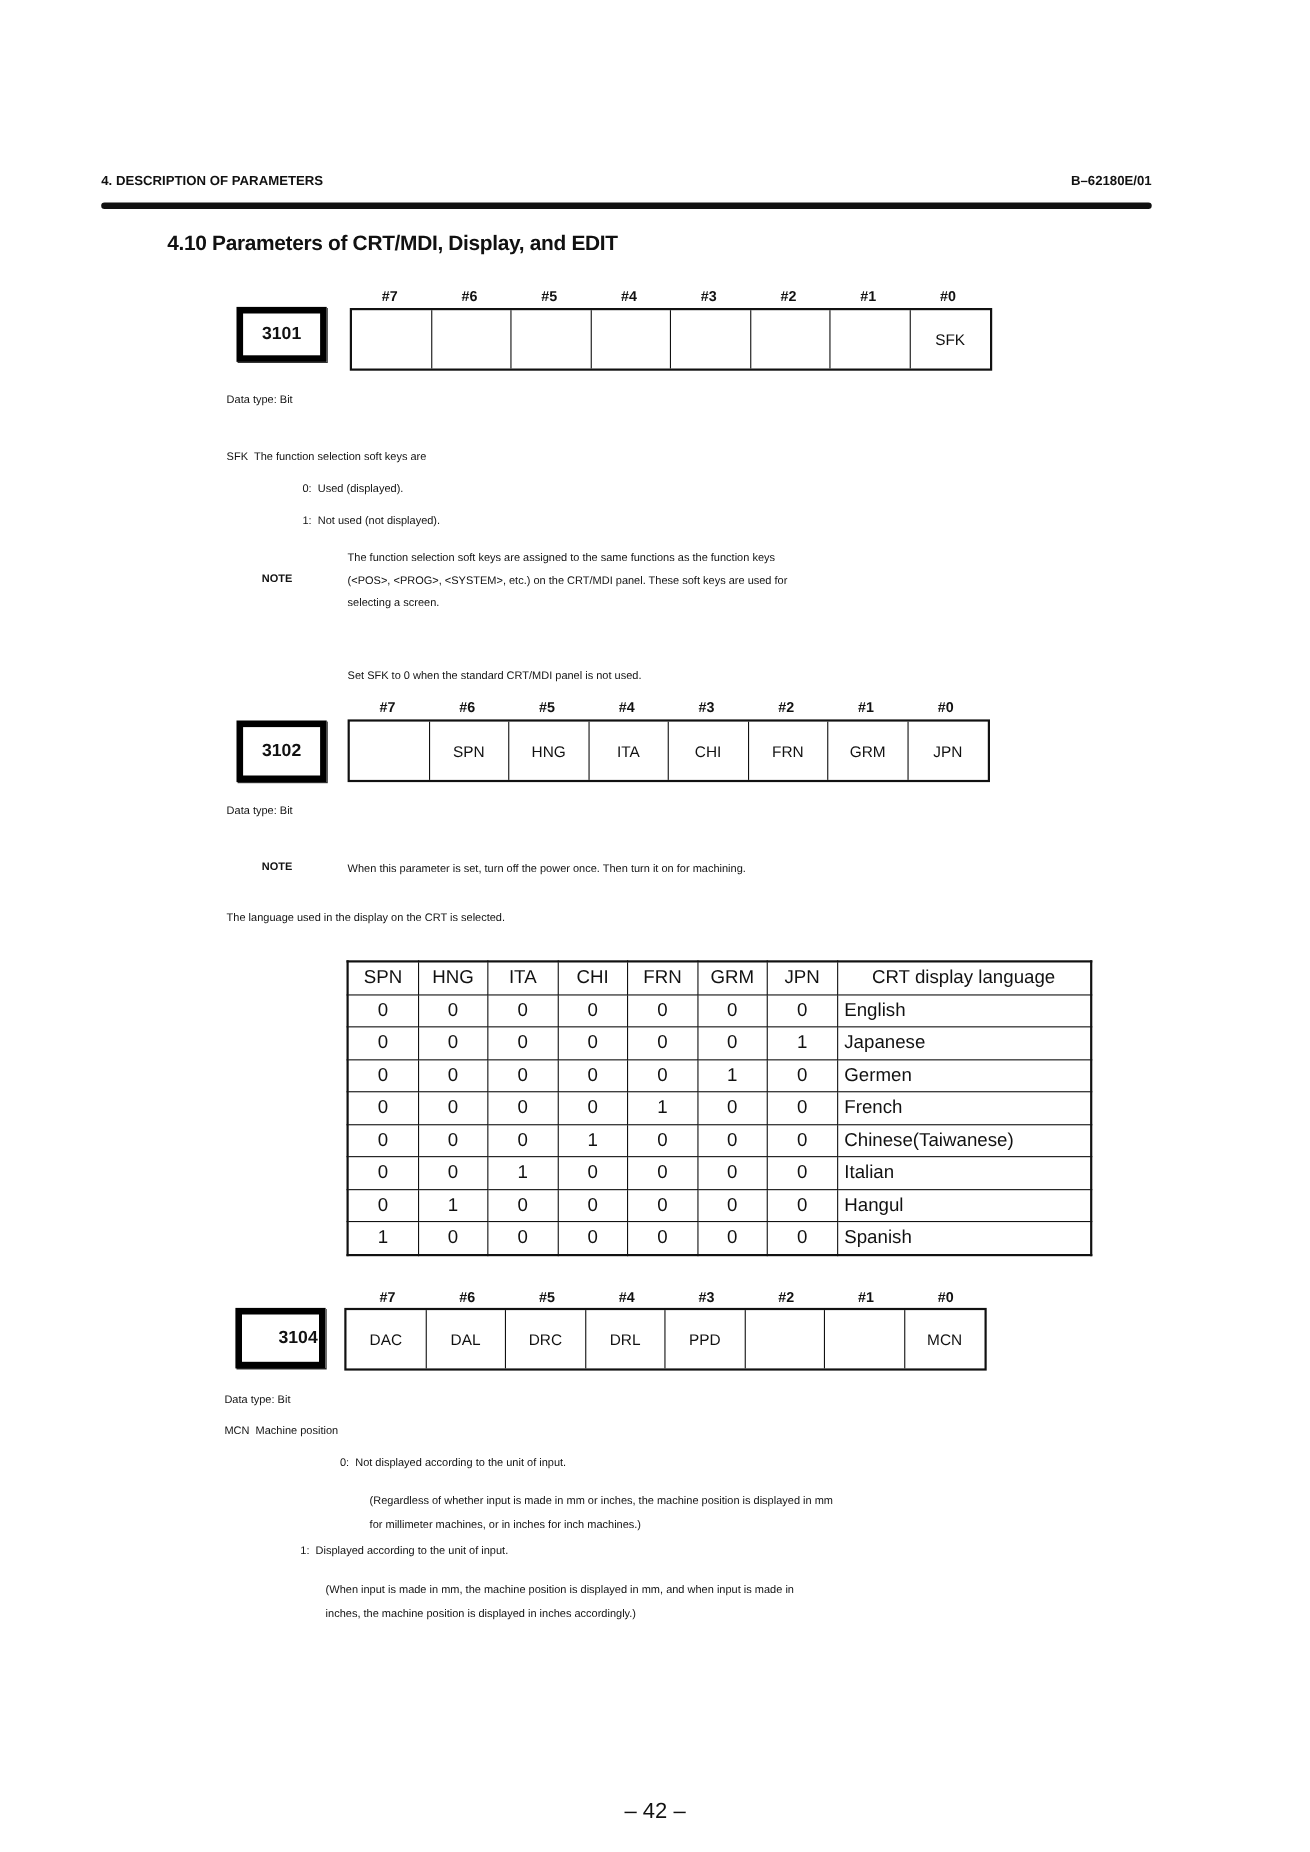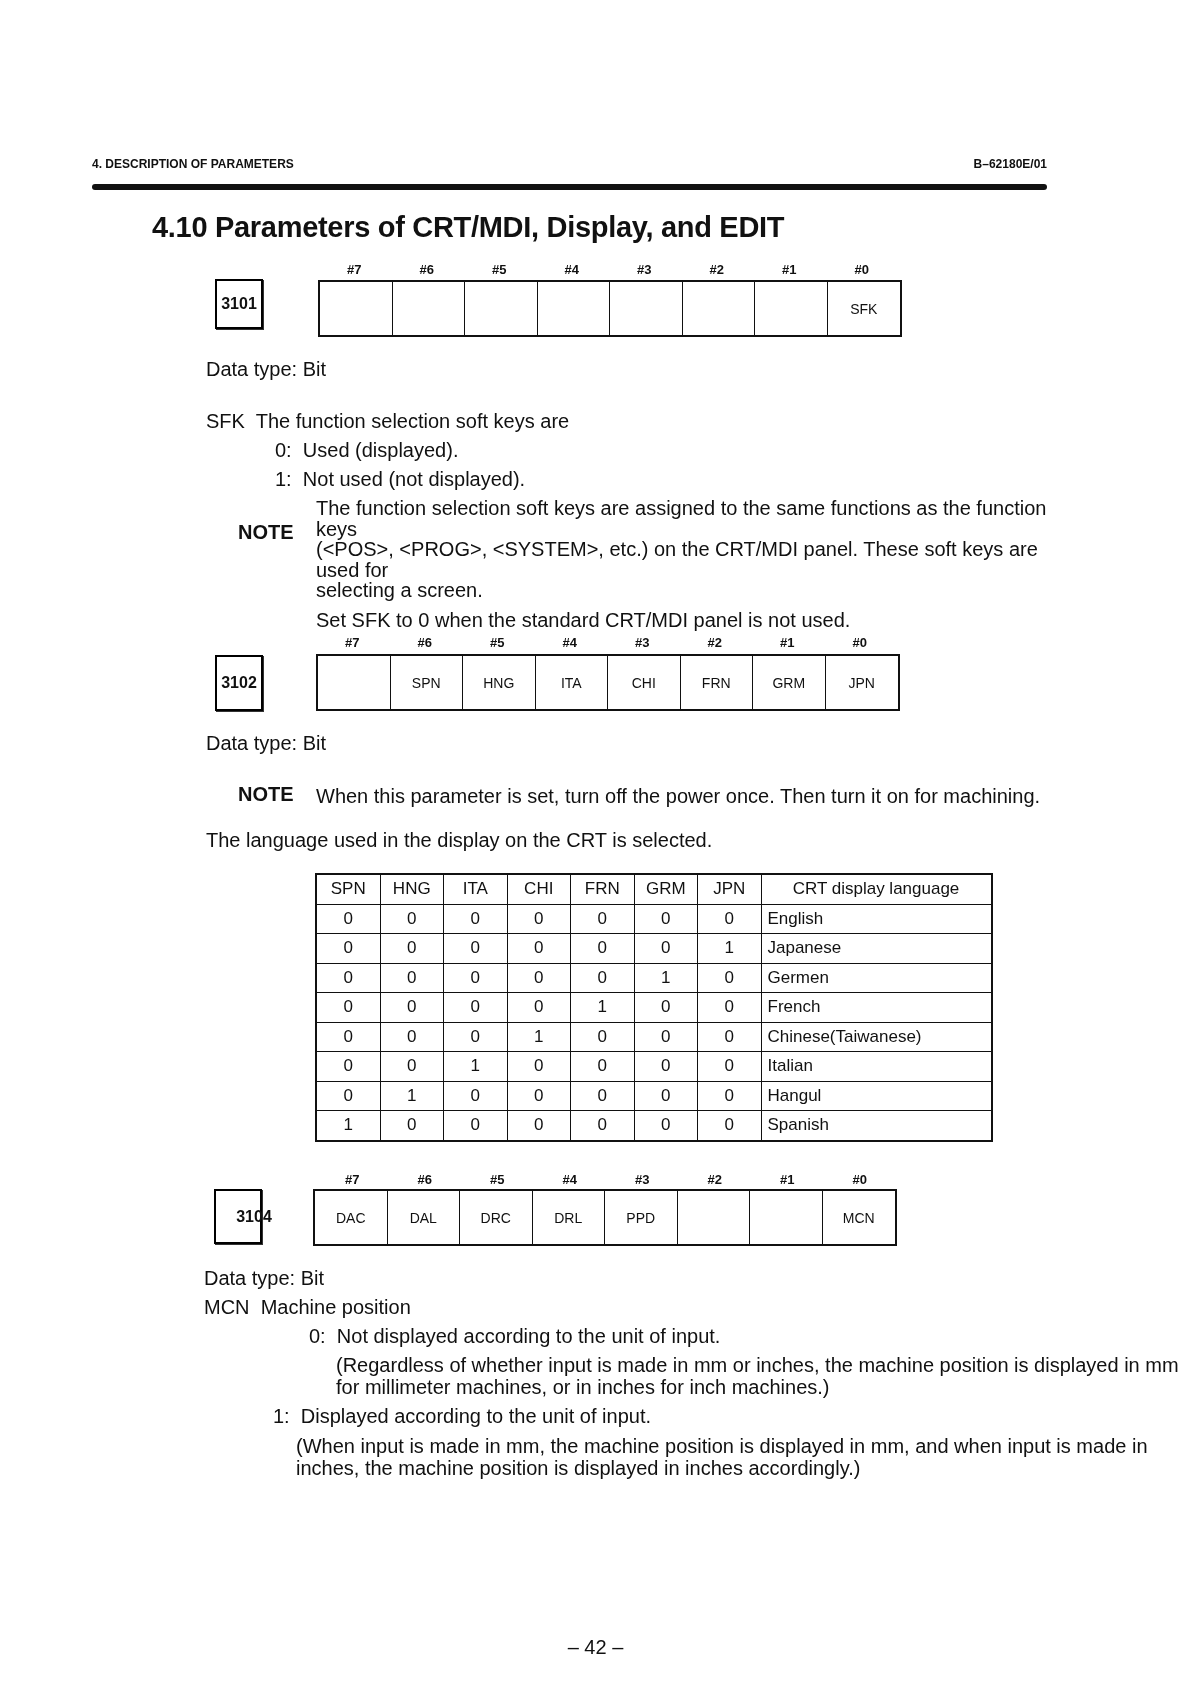--- a/index.html
+++ b/index.html
@@ -3,35 +3,35 @@
 <meta charset="utf-8">
 <style>
   html, body { margin: 0; padding: 0; background: #ffffff; }
   body {
     width: 1191px; height: 1684px; position: relative; overflow: hidden;
     font-family: "Liberation Sans", sans-serif; color: #111;
   }
   .abs { position: absolute; }
   .hdr { font-weight: bold; font-size: 12px; top: 157px; }
   .rule { left: 92px; top: 184px; width: 955px; height: 6px; background: #111; border-radius: 3px; }
-  .title { left: 152px; top: 211px; font-weight: bold; font-size: 29px; letter-spacing: -0.3px; }
+  .title { left: 152px; top: 211px; font-weight: bold; font-size: 19px; letter-spacing: -0.3px; }
   .bitlabels { display: flex; font-weight: bold; font-size: 13px; }
   .bitlabels span { width: 72.5px; text-align: center; }
   .pnum {
-    width: 48px; height: 50px; border: 2px solid #000000; box-sizing: border-box;
+    width: 82px; height: 50px; border: 6px solid #000000; box-sizing: border-box;
     font-weight: bold; font-size: 16px; display: flex; align-items: center; justify-content: center;
     box-shadow: 1px 1px 0 #333;
   }
   .bitrow { display: flex; border: 2px solid #111; box-sizing: border-box; height: 57px; }
   .bitrow .cell {
     width: 72.5px; box-sizing: border-box; border-right: 1px solid #111;
     display: flex; align-items: center; justify-content: center; font-size: 14px;
   }
   .bitrow .cell:last-child { border-right: none; }
-  .txt { font-size: 20px; }
+  .txt { font-size: 10px; }
   .bold { font-weight: bold; }
   table.lang { border-collapse: collapse; font-size: 17px; }
   table.lang td, table.lang th {
     border: 1.5px solid #111; height: 28.5px; padding: 0; font-weight: normal;
   }
   table.lang th.b, table.lang td.b { width: 62.5px; text-align: center; }
   table.lang td.l { width: 223px; text-align: left; padding-left: 6px; }
   table.lang th.l { width: 223px; text-align: center; }
   table.lang { border: 2.5px solid #111; }
   .footer { left: 0; width: 1191px; top: 1636px; text-align: center; font-size: 20px; }

